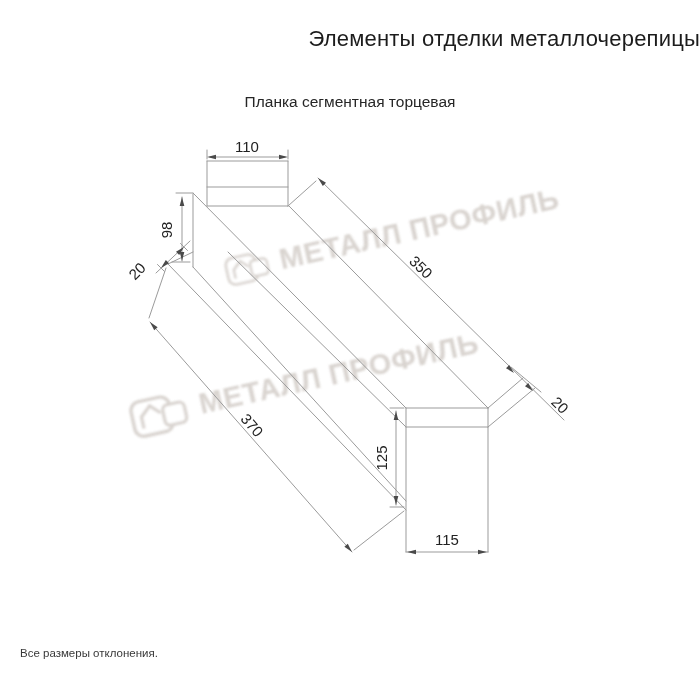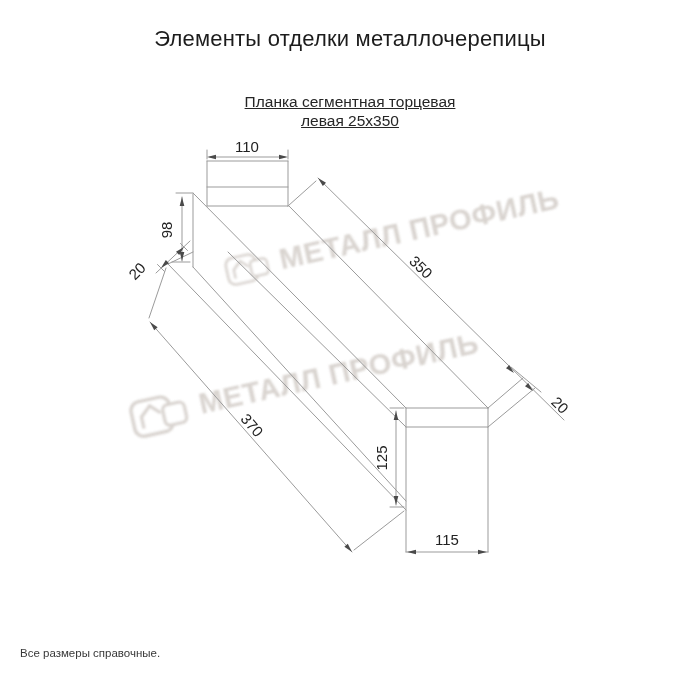--- a/index.html
+++ b/index.html
@@ -1,26 +1,26 @@
 <!DOCTYPE html>
 <html><head>
 <meta charset="utf-8">
 <style>
   html,body{margin:0;padding:0;background:#fff;}
   #canvas{
     position:relative;width:700px;height:700px;background:#ffffff;overflow:hidden;
     font-family:"Liberation Sans", sans-serif;
   }
   .page-title{
-    position:absolute;left:0;top:26px;width:700px;text-align:center;
+    position:absolute;left:0;top:26px;width:700px;text-align:right;
     font-size:22px;color:#1c1c1c;letter-spacing:0.2px;
   }
   .subtitle{
     position:absolute;left:0;top:93px;width:700px;text-align:center;
-    font-size:15.5px;line-height:18.5px;color:#262626;text-decoration:underline;
+    font-size:15.5px;line-height:18.5px;color:#262626;
   }
   .watermark{
     position:absolute;display:flex;align-items:center;gap:9px;
     color:#d2ccc7;opacity:0.85;filter:blur(1.2px);
     transform-origin:left center;white-space:nowrap;z-index:1;
   }
   .watermark .wm-text{
     font-size:29px;font-weight:bold;letter-spacing:0.5px;
   }
   #wm1{left:224px;top:252px;transform:rotate(-12.5deg);}
@@ -36,21 +36,20 @@
 </style>
 </head>
 <body>
 
 <div id="canvas">
 
   <div class="page-title">Элементы отделки металлочерепицы</div>
 
   <div class="subtitle">
     <div>Планка сегментная торцевая</div>
-    <div>левая 25х350</div>
   </div>
 
   <div class="watermark" id="wm1">
     <svg width="48" height="40" viewBox="0 0 48 40">
       <rect x="3" y="8" width="30" height="27" rx="7" fill="#ffffff" stroke="currentColor" stroke-width="2.6"></rect>
       <rect x="27" y="15" width="17" height="16" rx="4" fill="#ffffff" stroke="currentColor" stroke-width="2.4"></rect>
       <path d="M10 29 L10 20 L18 13 L25 20" fill="none" stroke="currentColor" stroke-width="2.4"></path>
     </svg>
     <span class="wm-text">МЕТАЛЛ ПРОФИЛЬ</span>
   </div>
@@ -133,16 +132,16 @@
     </g>
 
     <g>
       <polygon class="ar" points="407,552 416,549.7 416,554.3"></polygon>
       <polygon class="ar" points="487,552 478,549.7 478,554.3"></polygon>
       <text x="447" y="545" text-anchor="middle">115</text>
     </g>
   </svg>
 
   <div class="footnotes">
-    <div>Все размеры справочные.</div>
+    <div>Все размеры отклонения.</div>
   </div>
 
 </div>
 
 </body></html>

